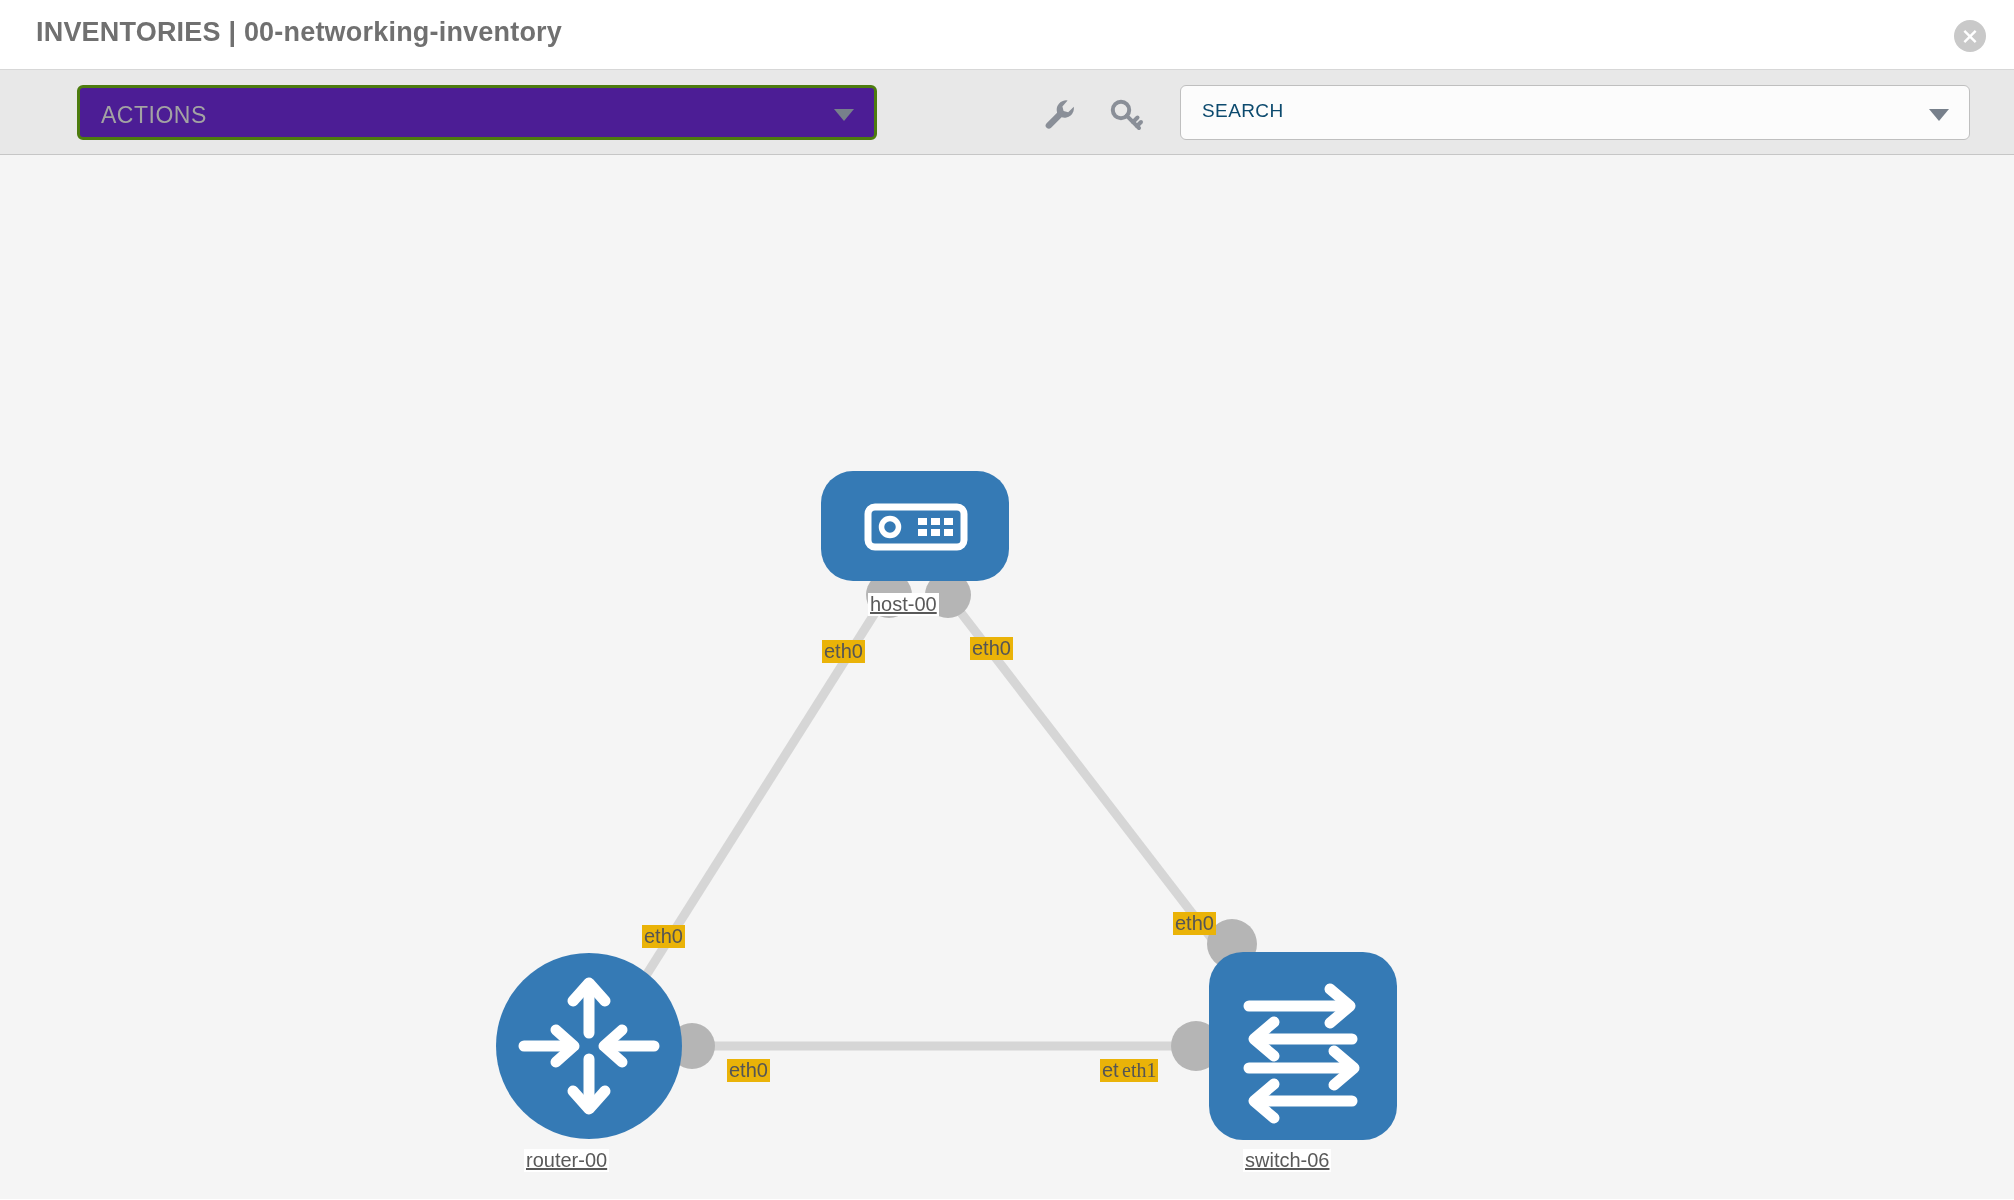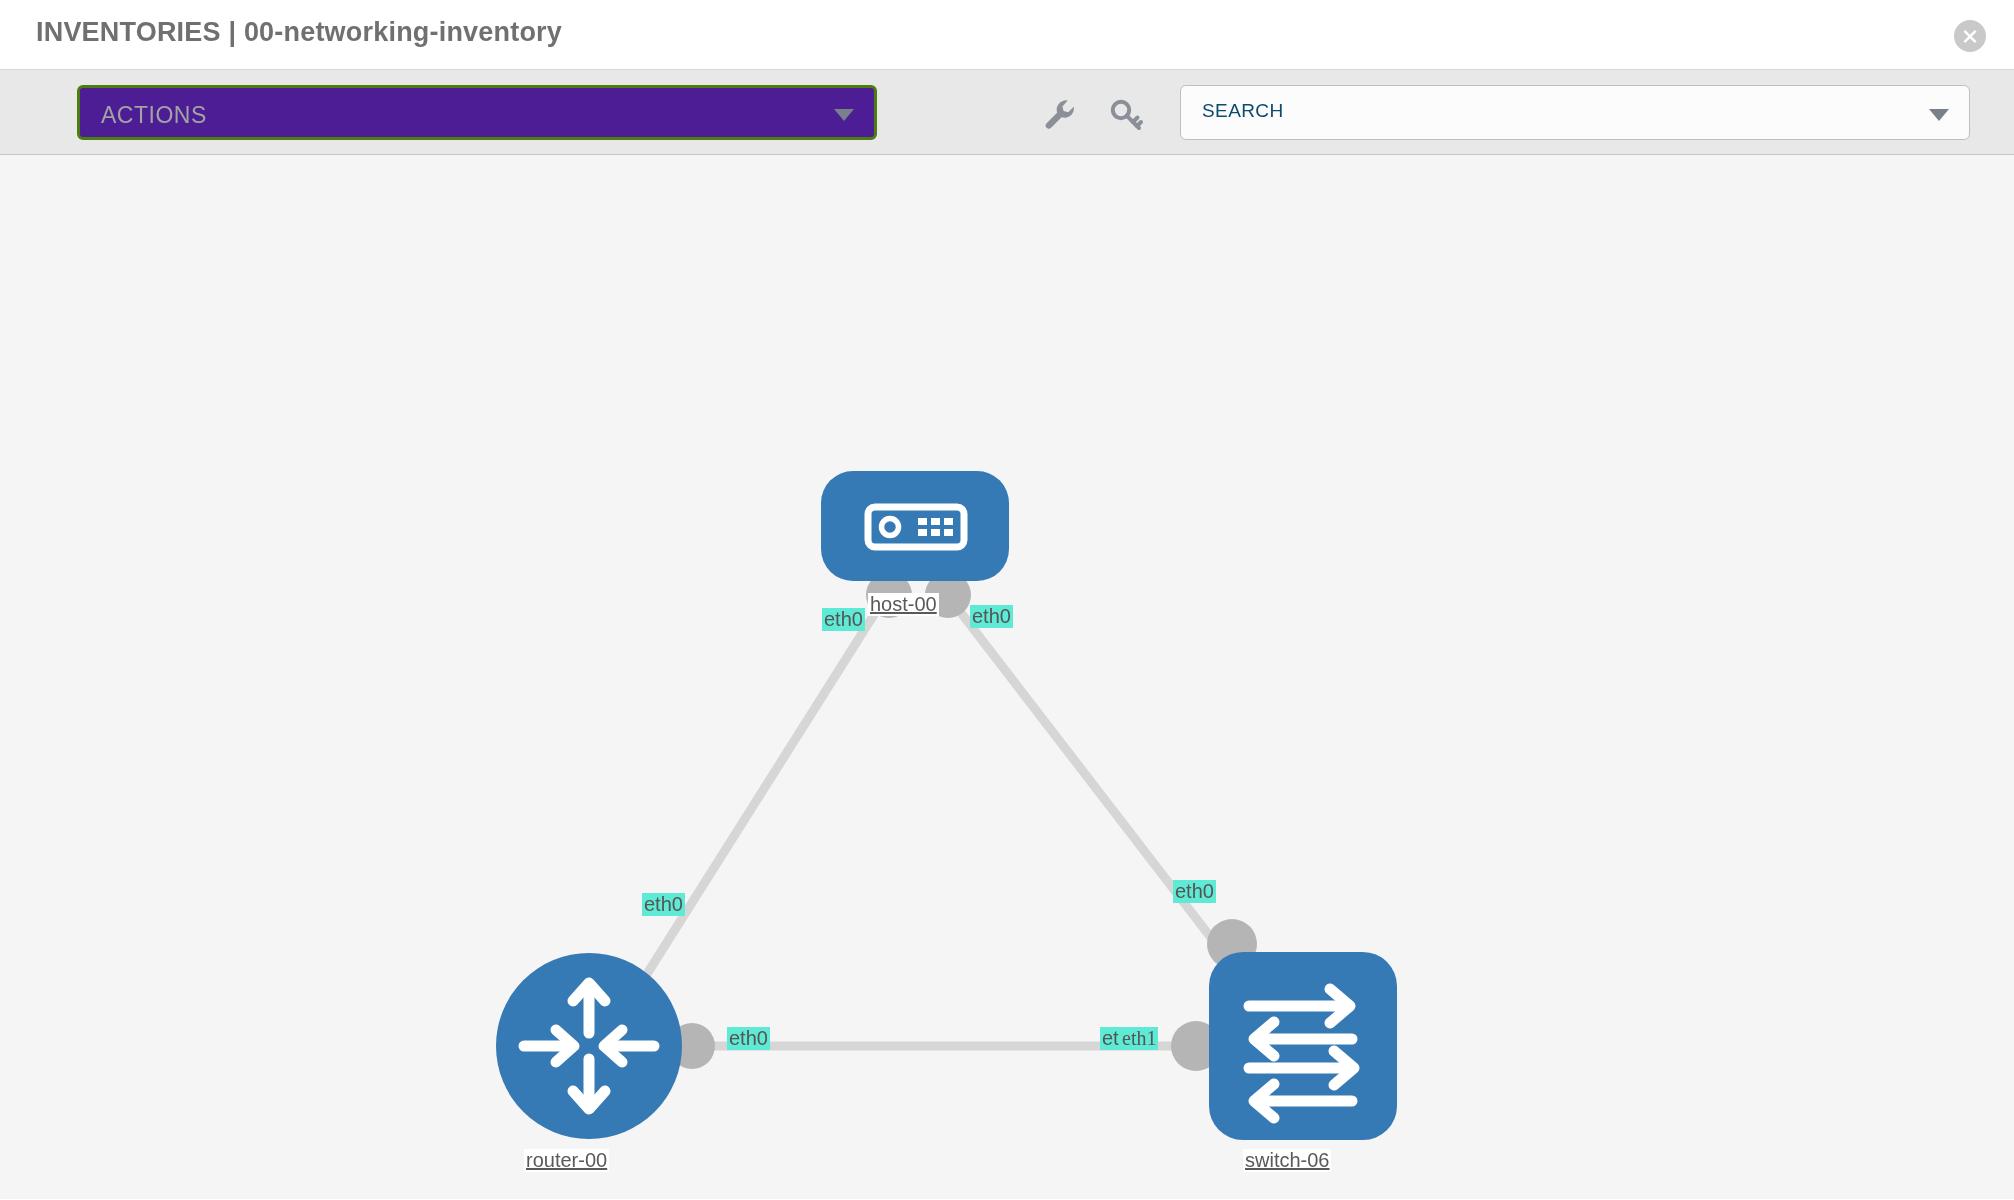--- a/index.html
+++ b/index.html
@@ -142,26 +142,27 @@
     background: #ffffff;
     color: #595959;
     font-size: 20px;
     white-space: nowrap;
     padding: 0 2px;
     line-height: 1.15;
     text-decoration: underline;
   }
   .iface-label {
     position: absolute;
-    background: #5eead4;
+    background: #eab308;
     color: #555555;
     font-size: 20px;
     white-space: nowrap;
     padding: 0 2px;
     line-height: 1.15;
+    margin-top: 32px;
   }
 </style>
 </head>
 <body>
 
 <div id="app">
 
   <div class="header">
     <div class="header-title">INVENTORIES | 00-networking-inventory</div>
 

